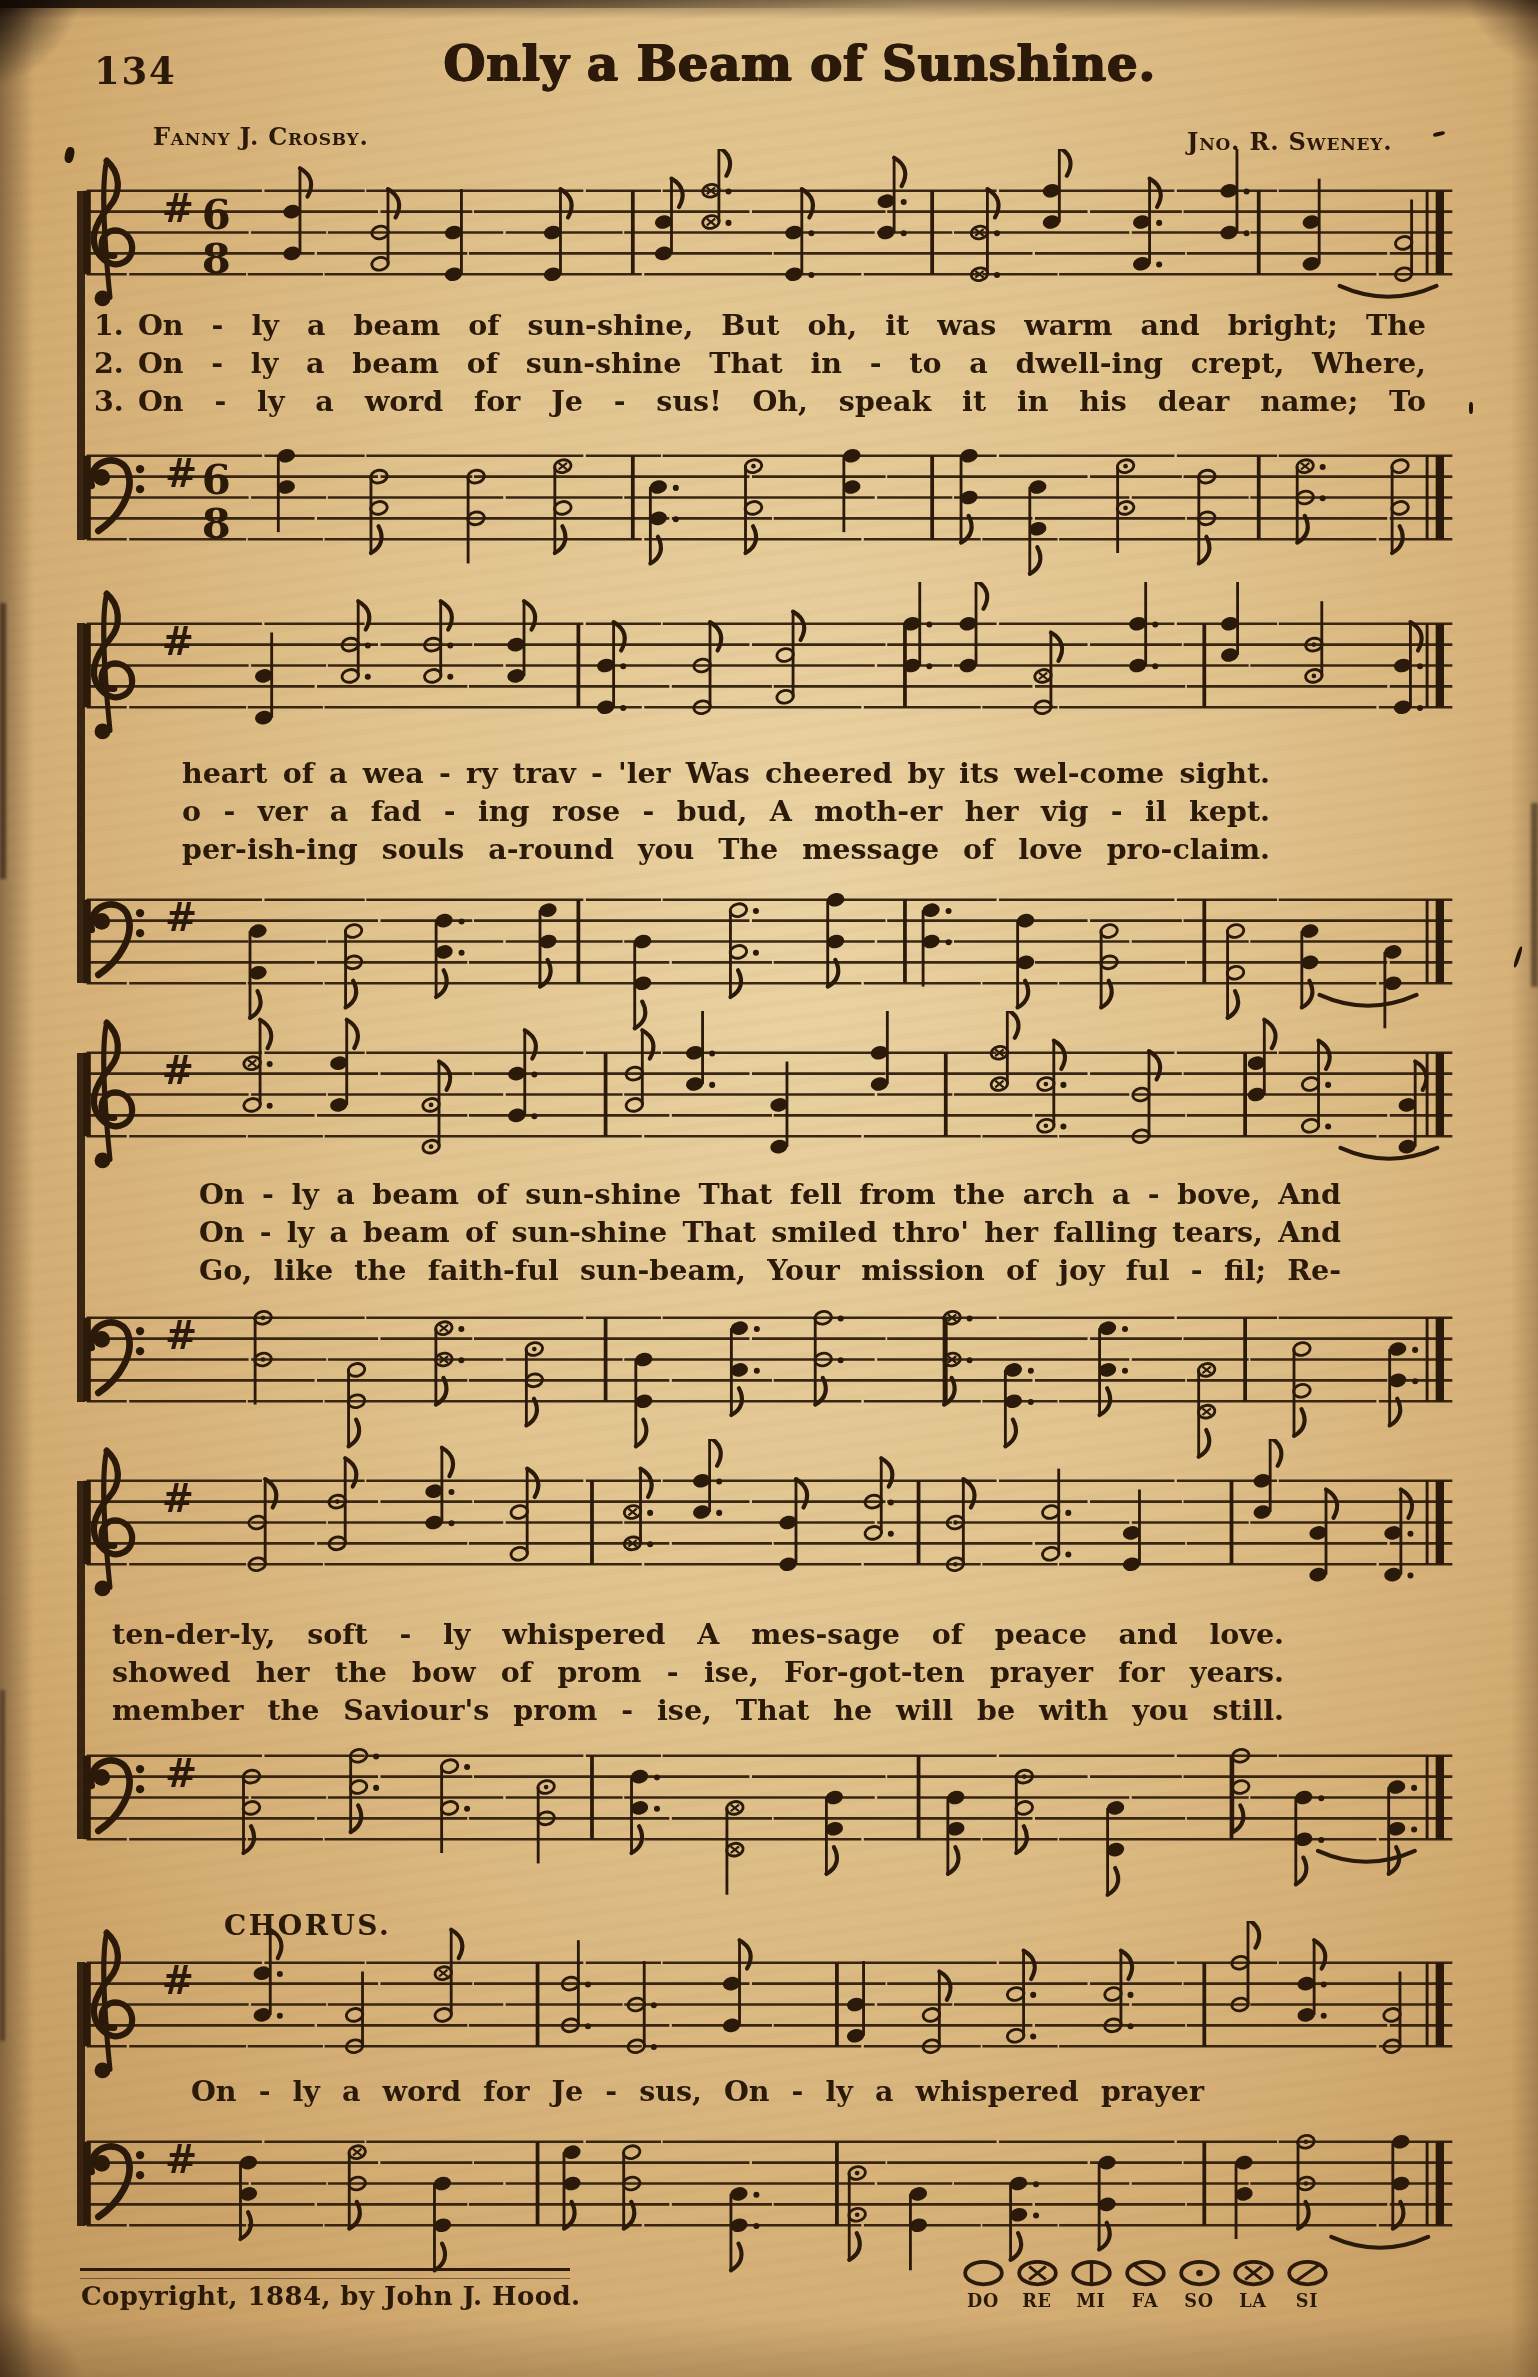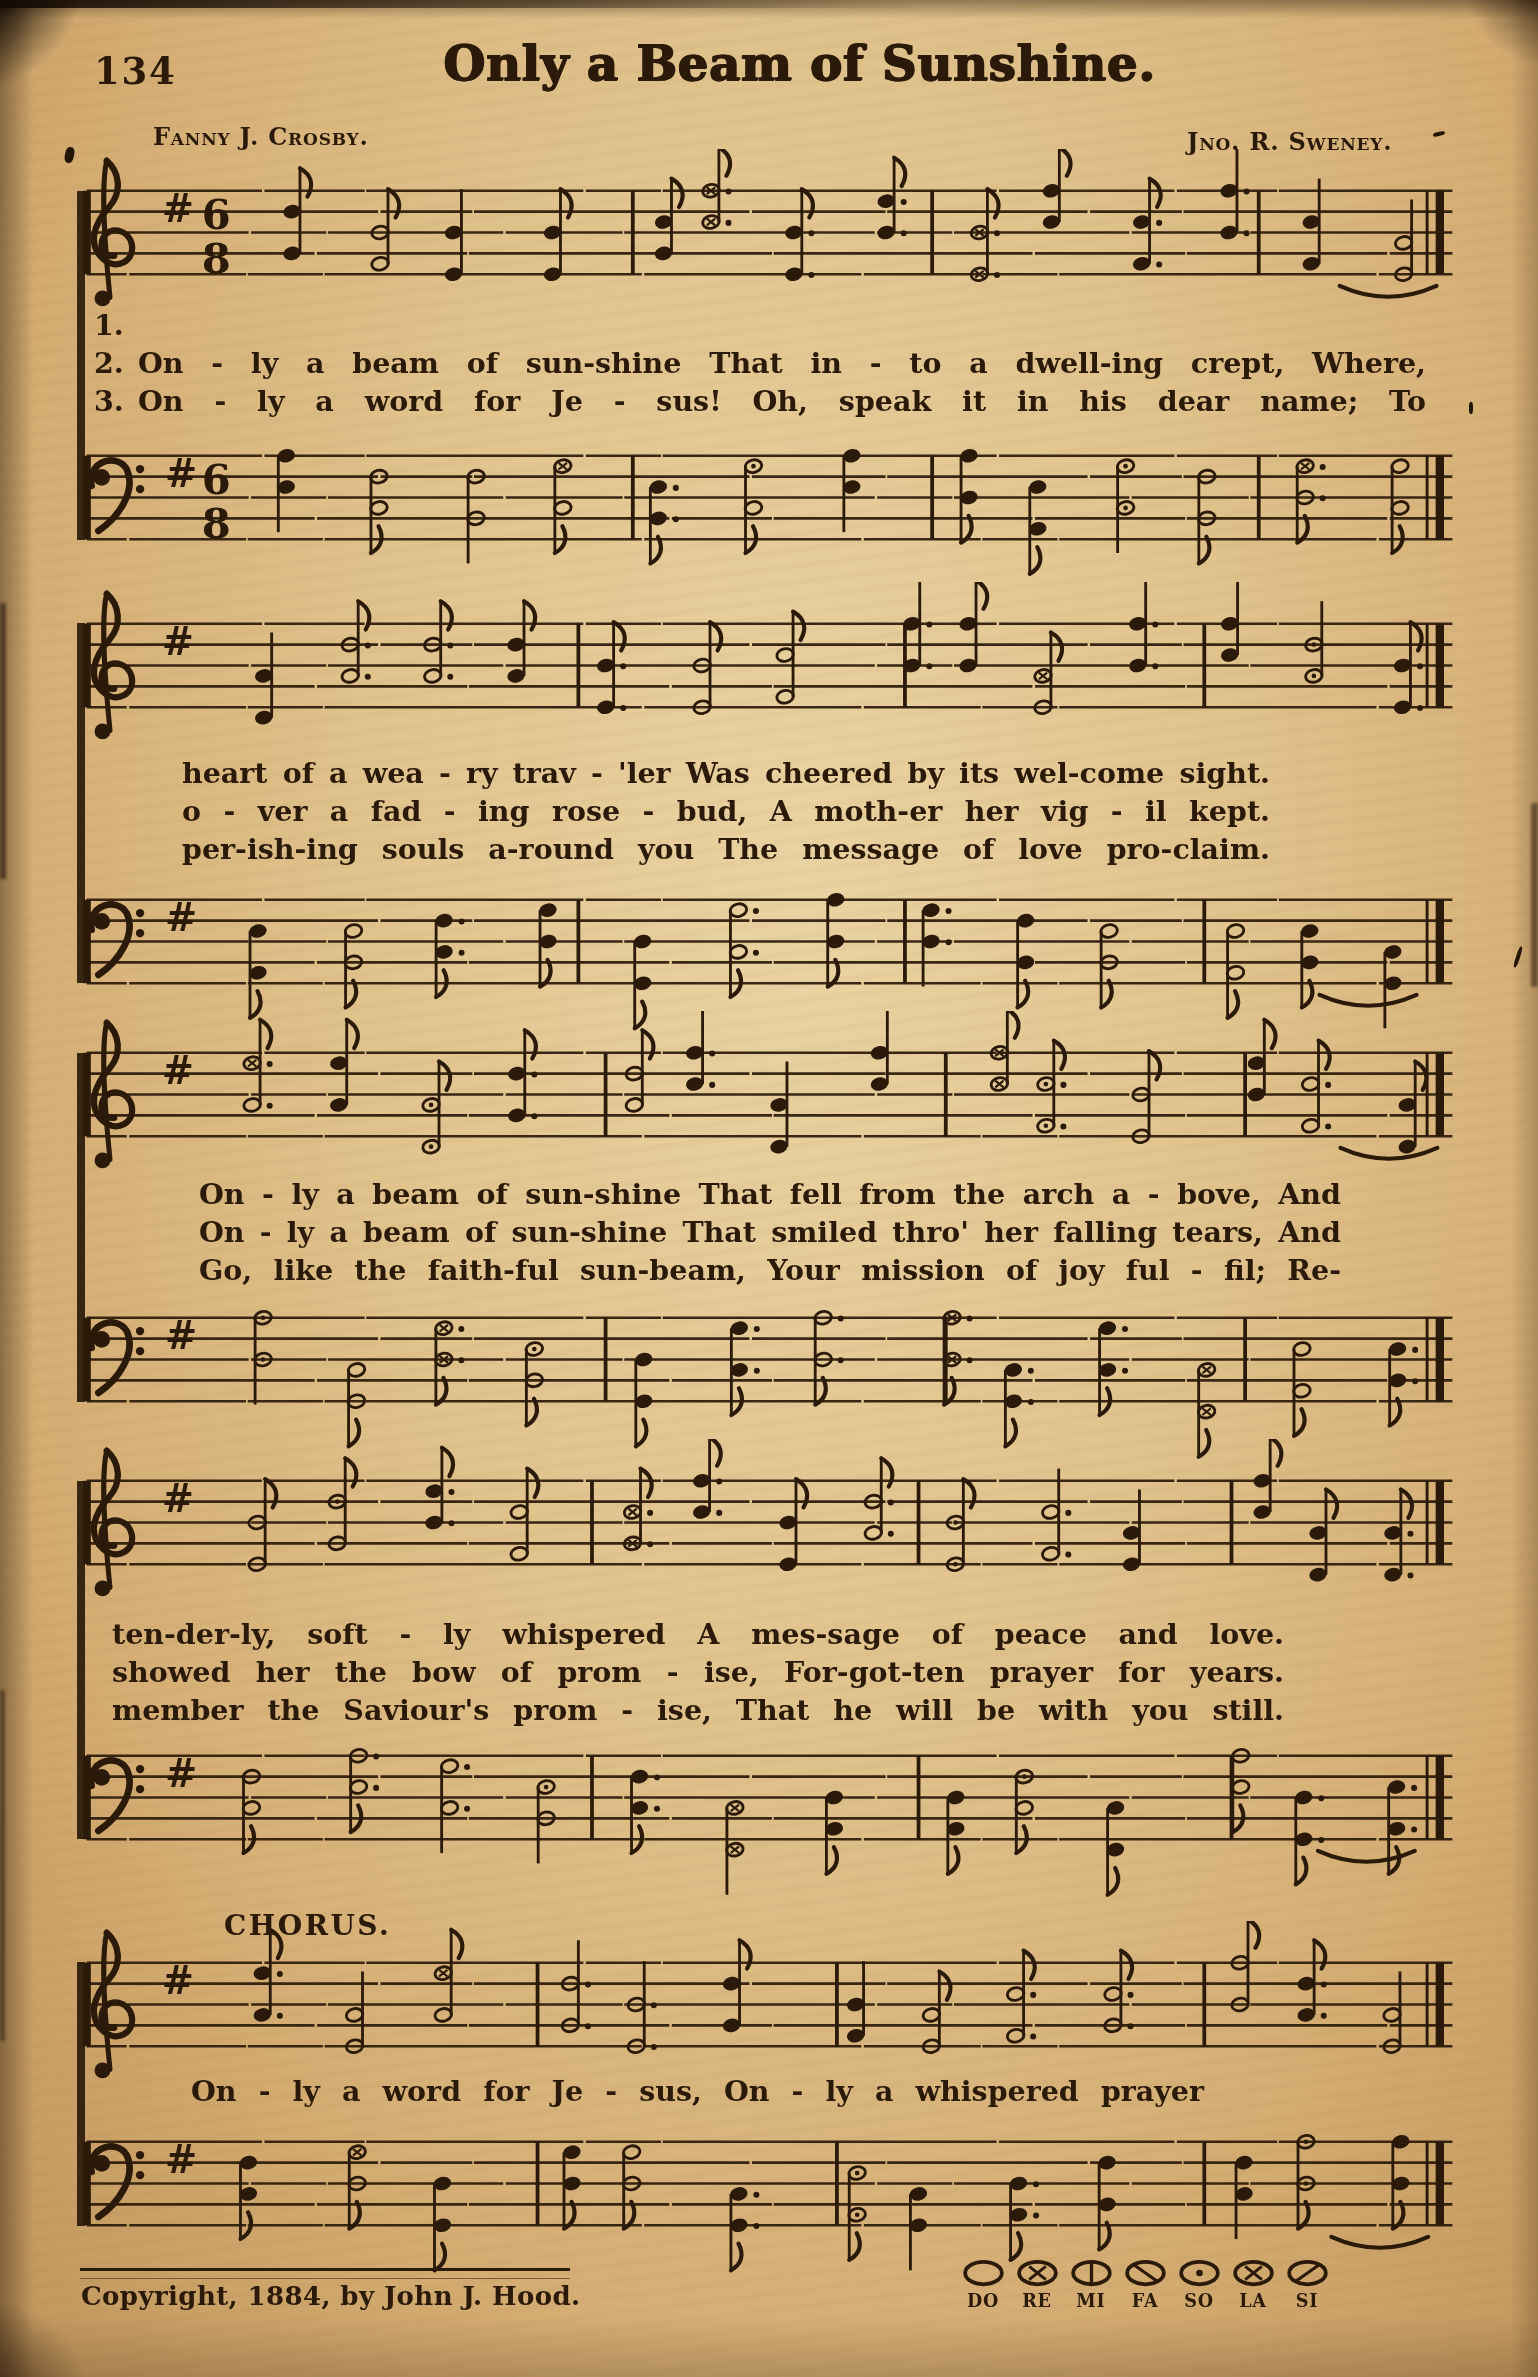--- a/index.html
+++ b/index.html
@@ -917,20 +917,21 @@
       <ellipse cx="1586.191043858971" cy="50" rx="10.5" ry="8" fill="#2b1a0a" transform="rotate(-12 1586.191043858971 50)"></ellipse>
       <ellipse cx="1586.191043858971" cy="100" rx="10.5" ry="8" fill="#2b1a0a" transform="rotate(-12 1586.191043858971 100)"></ellipse>
       <path d="M1576.691043858971 50 V154" stroke="#2b1a0a" stroke-width="3.4"></path>
       <path d="M1576.691043858971 154 c13 -7 16 -19 9 -32" stroke="#2b1a0a" stroke-width="5" fill="none" stroke-linecap="round"></path>
       <path d="M1503 164 Q1561 190 1619 164" stroke="#2b1a0a" stroke-width="5" fill="none" stroke-linecap="round"></path>
     </svg>
 
   <div class="lyrics" style="left:94px;top:308px;width:1332px;">
     <div class="lyric-line">
       <span class="vnum">1.</span>
+      <span class="ltext">On - ly a beam of sun-shine, But oh, it was warm and bright; The</span>
     </div>
     <div class="lyric-line">
       <span class="vnum">2.</span>
       <span class="ltext">On - ly a beam of sun-shine That in - to a dwell-ing crept, Where,</span>
     </div>
     <div class="lyric-line">
       <span class="vnum">3.</span>
       <span class="ltext">On - ly a word for Je - sus! Oh, speak it in his dear name; To</span>
     </div>
   </div>

